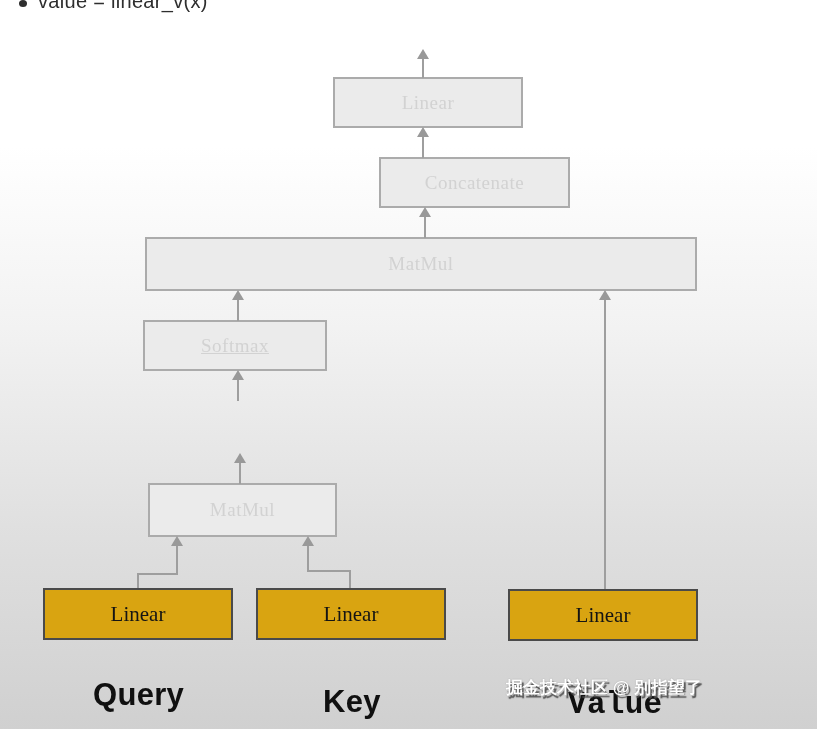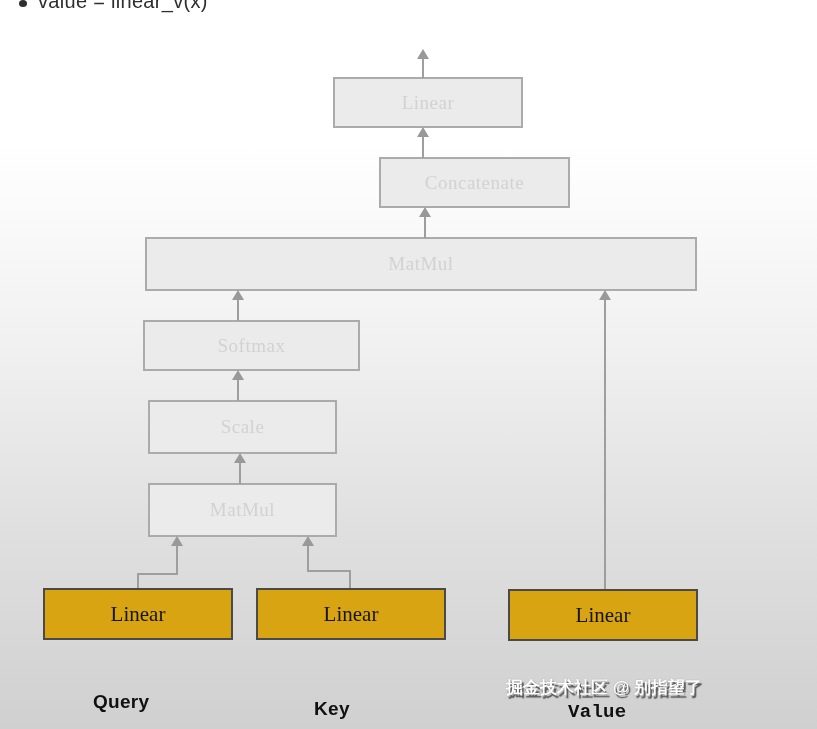--- a/index.html
+++ b/index.html
@@ -17,34 +17,34 @@
     background:#ebebeb;border:2px solid #ababab;color:#d2d2d2;
     font-family:"Liberation Serif", serif;font-size:19px;letter-spacing:.5px;
   }
   .node.gold{
     background:#d9a411;border:2px solid #4a4a4a;color:#141414;
     font-family:"Liberation Serif", serif;font-size:21px;
   }
   .n-linear-top{left:333px;top:77px;width:190px;height:51px;}
   .n-concatenate{left:332px;top:157px;width:191px;height:51px;margin-left:47px;}
   .n-matmul-wide{left:145px;top:237px;width:552px;height:54px;}
-  .n-softmax{left:143px;top:320px;width:217px;height:51px;}
+  .n-softmax{left:143px;top:320px;width:184px;height:51px;text-decoration:underline;}
   .n-scale{left:148px;top:400px;width:189px;height:54px;}
   .n-matmul-lower{left:148px;top:483px;width:189px;height:54px;}
   .n-linear-q{left:43px;top:588px;width:190px;height:52px;}
   .n-linear-k{left:256px;top:588px;width:190px;height:52px;}
   .n-linear-v{left:508px;top:589px;width:190px;height:52px;}
   
   .vline{position:absolute;width:2px;background:#9e9e9e;}
   .hline{position:absolute;height:2px;background:#9e9e9e;}
   .ahead{position:absolute;width:0;height:0;border-left:6px solid transparent;border-right:6px solid transparent;border-bottom:10px solid #999999;}
   
-  .input-label{position:absolute;color:#101010;font-size:19px;font-weight:600;letter-spacing:.3px;margin-top:14px;}
+  .input-label{position:absolute;color:#101010;font-size:31px;font-weight:600;letter-spacing:.3px;}
   .lab-query{left:93px;top:677px;}
-  .lab-key{left:314px;top:684px;}
+  .lab-key{left:323px;top:684px;}
   .lab-value{left:568px;top:687px;z-index:1;font-family:Liberation Mono, monospace;}
   
   .watermark{
     position:absolute;left:506px;top:676px;z-index:2;white-space:nowrap;
     font-size:17px;font-weight:bold;color:#ffffff;
     text-shadow:2px 3px 1px rgba(80,80,80,.95), 0 0 1px rgba(90,90,90,.6);
     font-family:Liberation Sans, sans-serif;
   }
 </style>
 </head>
@@ -60,23 +60,20 @@
   </div>
   <div class="node faded n-concatenate">
     <span>Concatenate</span>
   </div>
   <div class="node faded n-matmul-wide">
     <span>MatMul</span>
   </div>
 
   <div class="node faded n-softmax">
     <span>Softmax</span>
-  </div>
-  <div class="node faded n-scale">
-    <span>Scale</span>
   </div>
   <div class="node faded n-matmul-lower">
     <span>MatMul</span>
   </div>
 
   <div class="node gold n-linear-q">
     <span>Linear</span>
   </div>
   <div class="node gold n-linear-k">
     <span>Linear</span>

